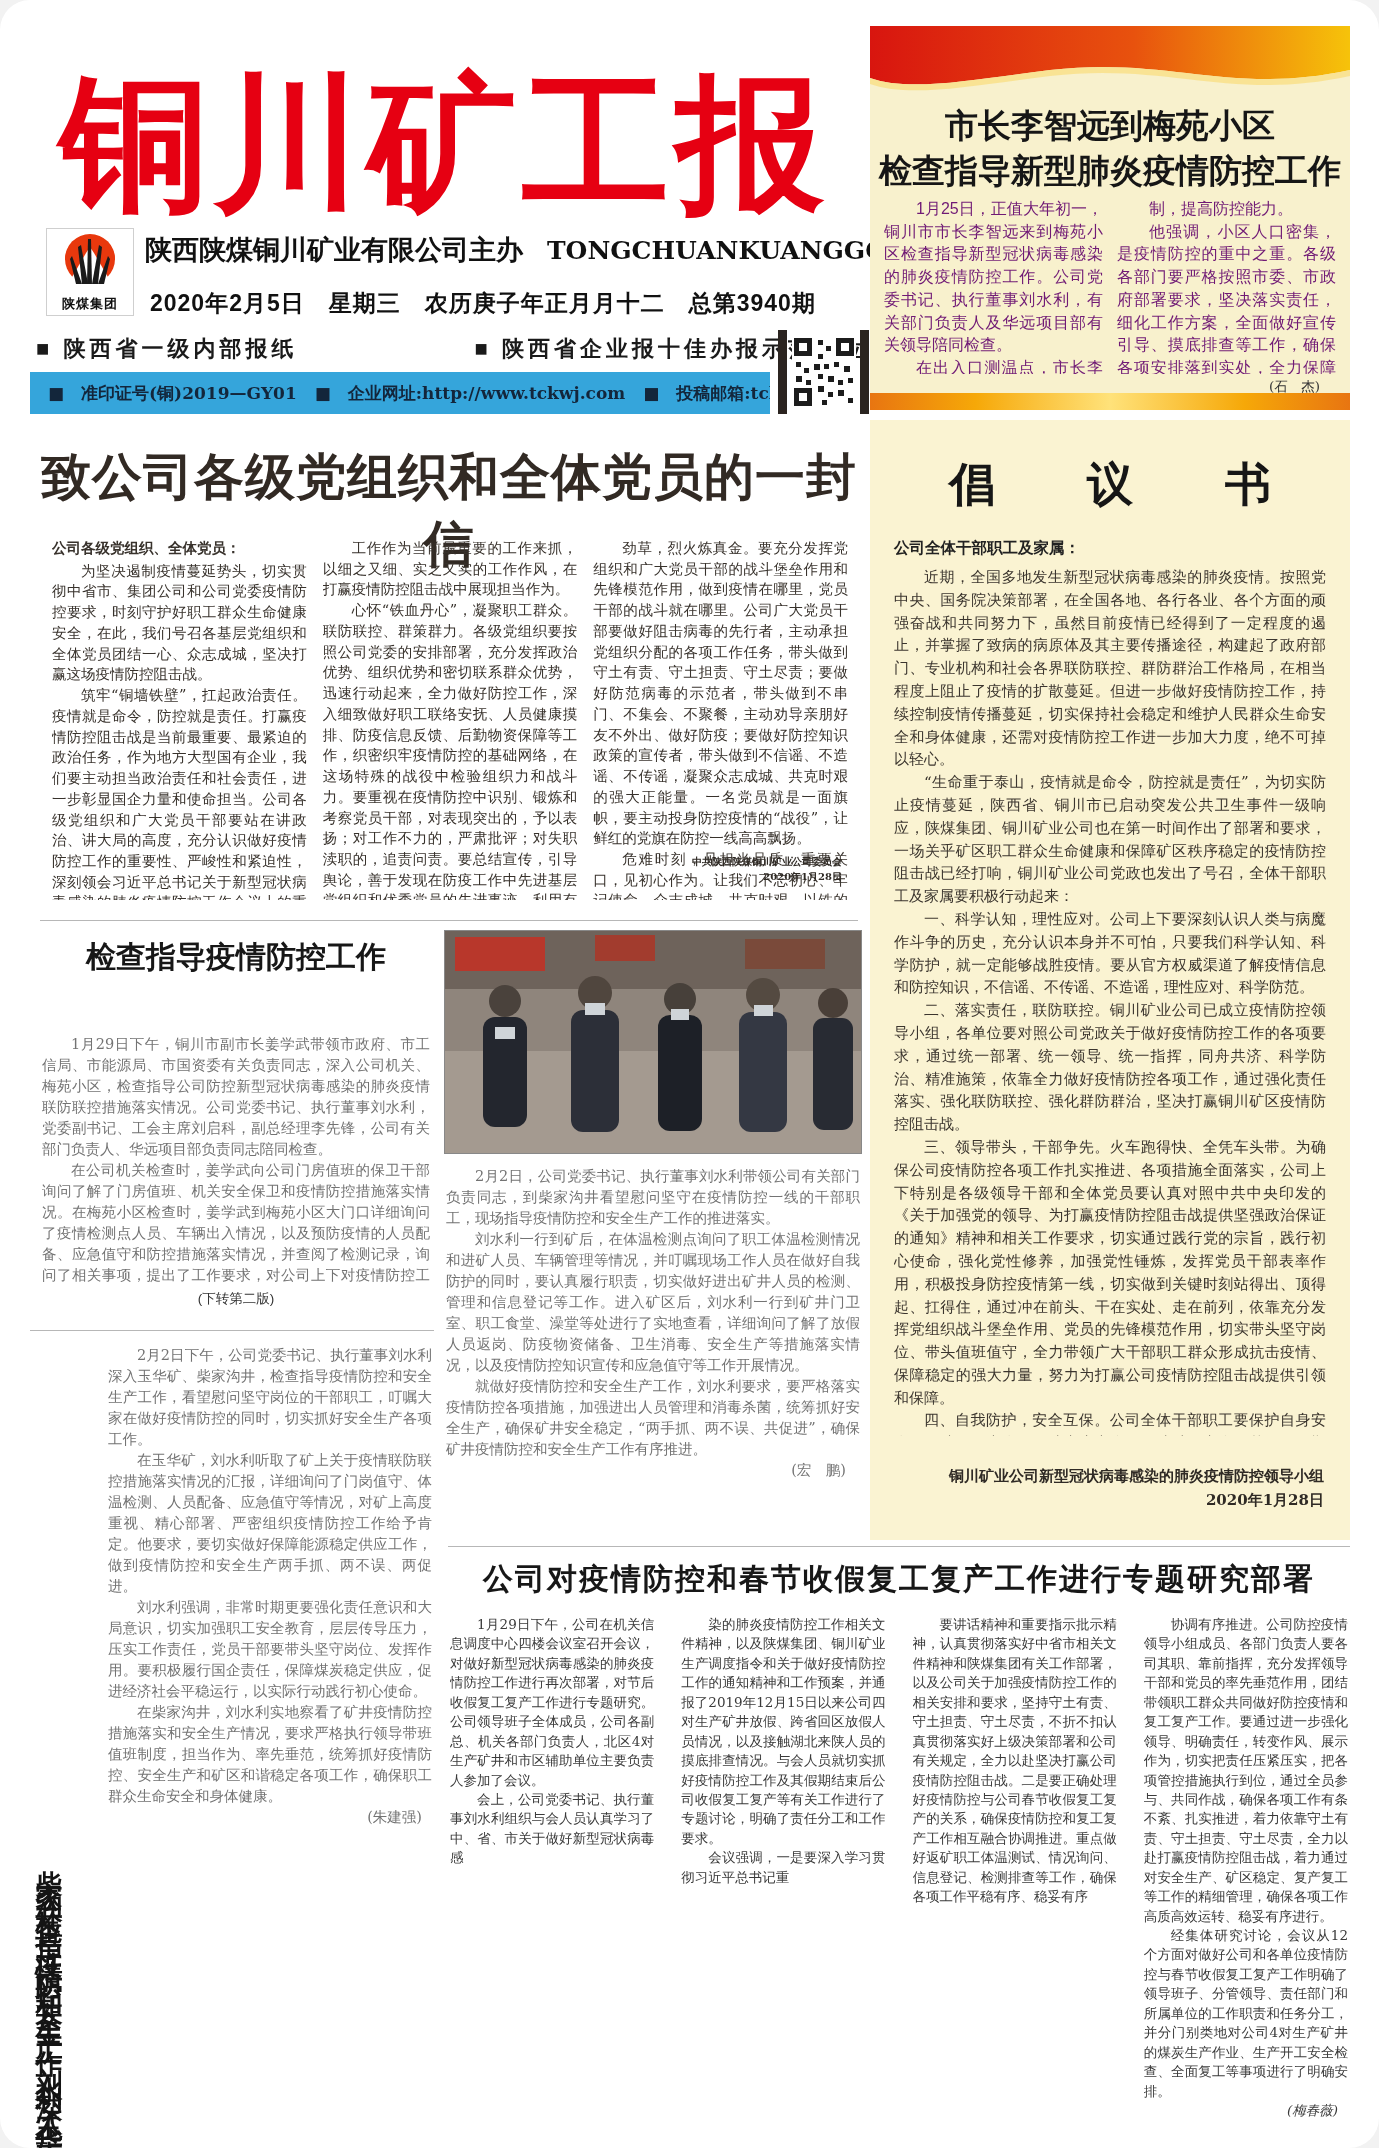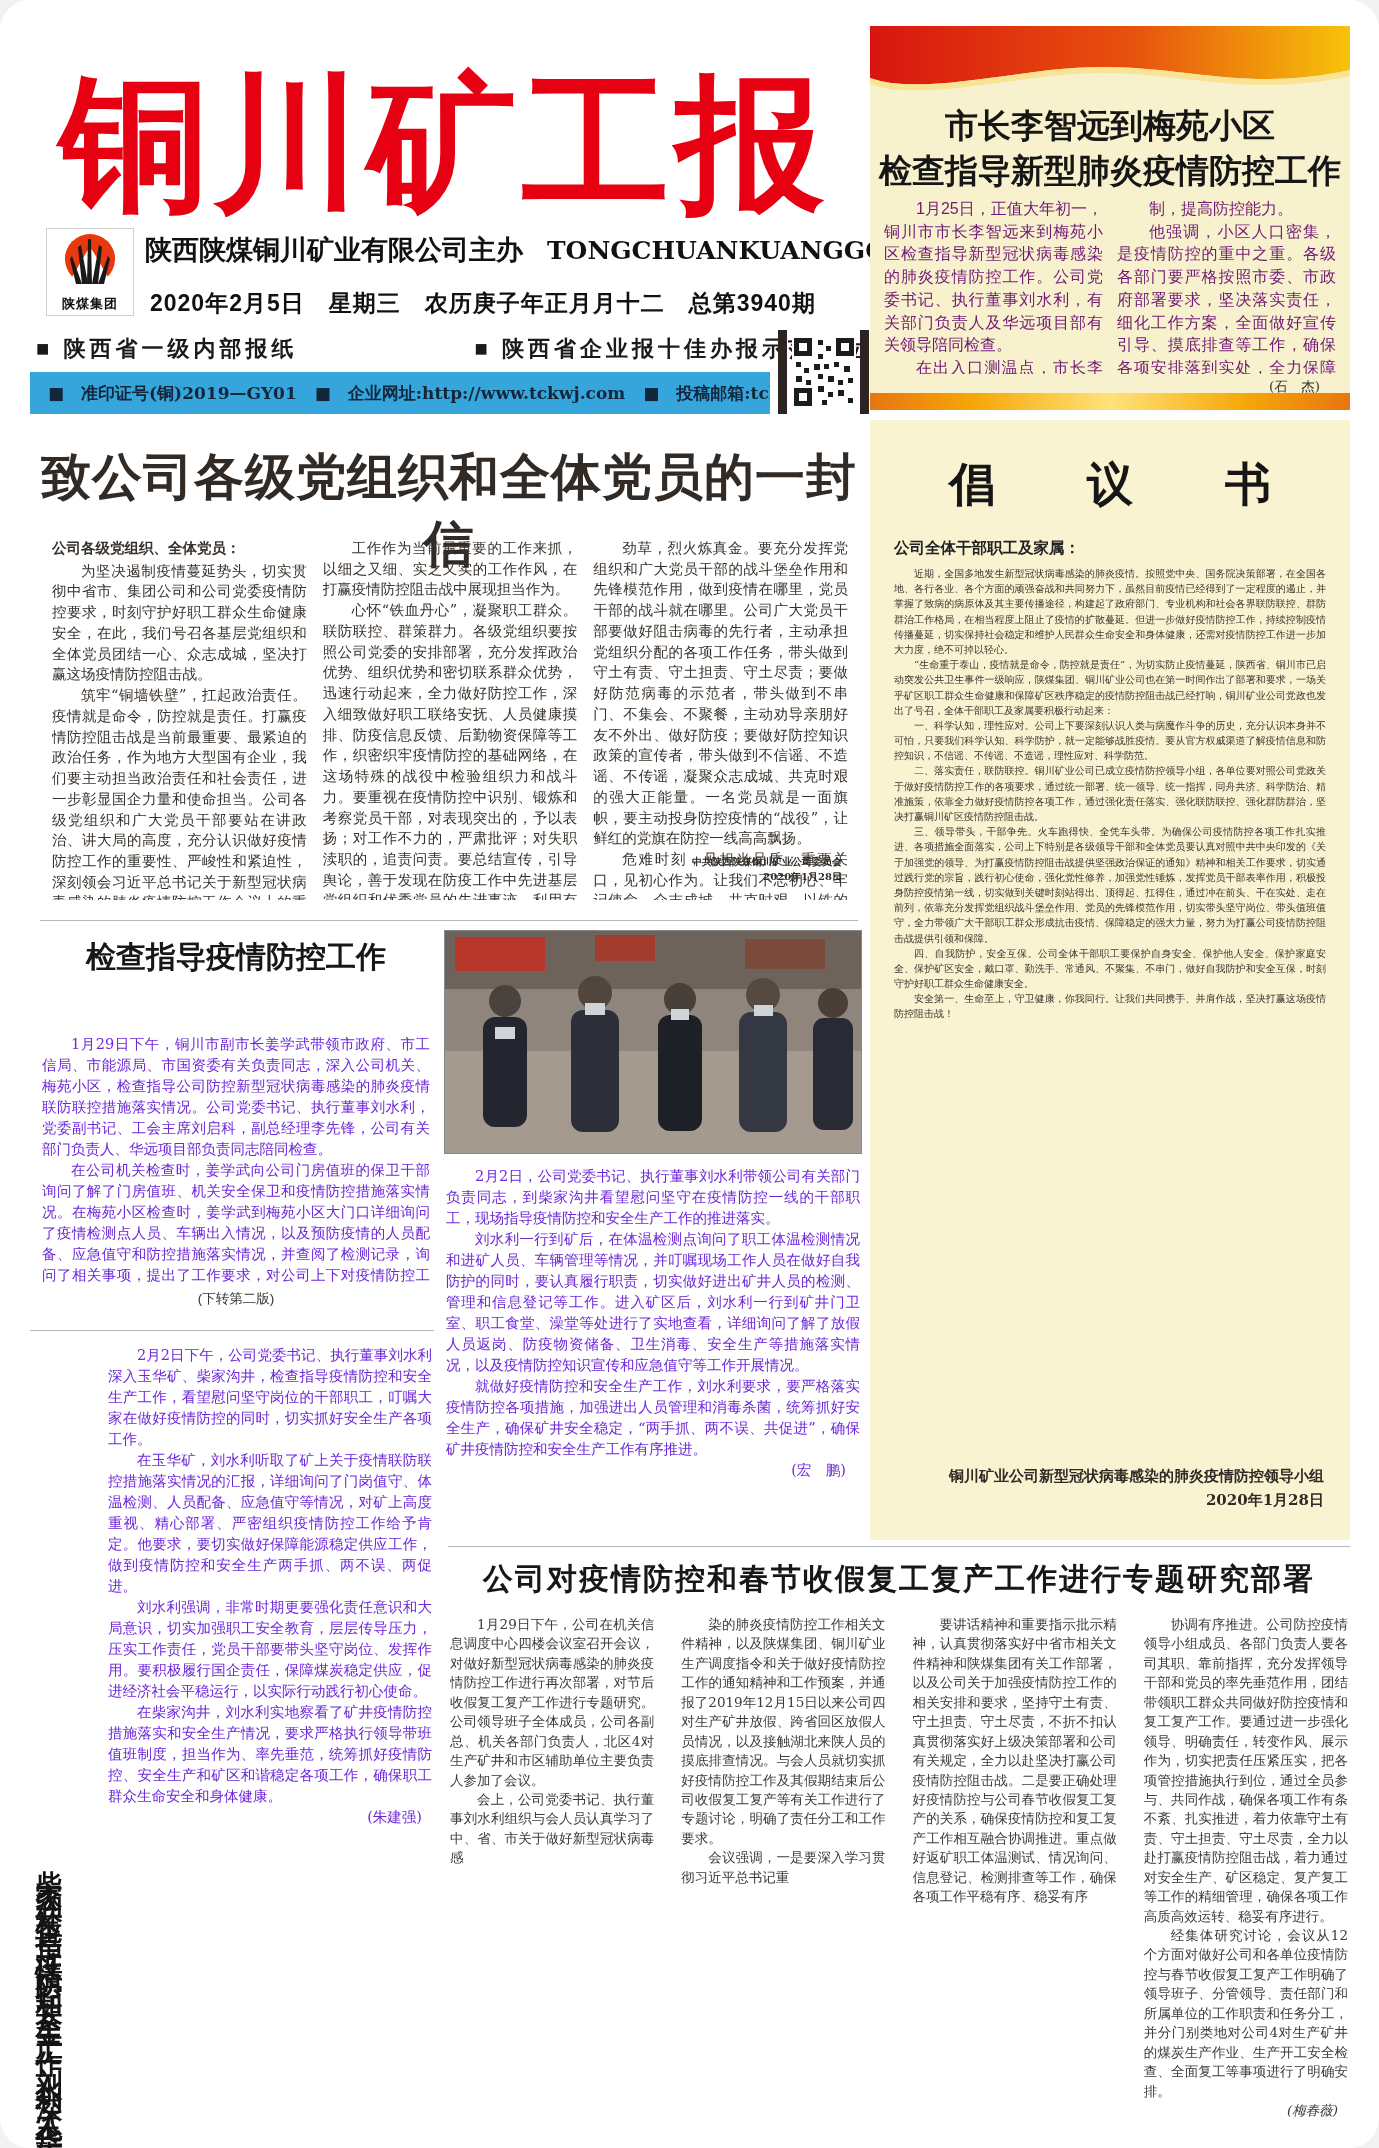--- a/index.html
+++ b/index.html
@@ -2,21 +2,21 @@
 <html><head>
 <meta charset="utf-8">
 <style>
   html,body{margin:0;padding:0;background:#f2f2f2;}
   #page{position:relative;width:1379px;height:2148px;background:#ffffff;overflow:hidden;
         font-family:"Liberation Sans",sans-serif;color:#2b2b2b;border-radius:30px;}
   .abs{position:absolute;}
   .serif{font-family:"DejaVu Serif","Liberation Serif",serif;}
   p{margin:0 0 2px 0;}
   .para{text-indent:2em;margin:0;}
-  .colblock{overflow:hidden;font-size:14.5px;line-height:1.45;text-align:justify;color:#6d28d9;}
+  .colblock{overflow:hidden;font-size:14.5px;line-height:1.45;text-align:justify;color:#737373;}
 
   
   #masthead-title{left:60px;top:48px;width:800px;height:190px;
     font-size:148px;font-weight:bold;color:#e60012;letter-spacing:6px;line-height:190px;
     font-family:"DejaVu Serif","Liberation Serif",serif;white-space:nowrap;}
   #logo-box{left:46px;top:228px;width:86px;height:86px;border:1px solid #cfcfcf;background:#fff;}
   #logo-mark{position:absolute;left:11px;top:4px;width:64px;height:58px;}
   #logo-caption{position:absolute;left:0;bottom:2px;width:100%;text-align:center;
     font-size:13px;font-weight:bold;color:#111;letter-spacing:1px;}
   #publisher-line{left:145px;top:232px;width:780px;height:32px;font-size:27px;font-weight:bold;color:#111;white-space:nowrap;}
@@ -69,21 +69,21 @@
   #photo-story{left:446px;top:1166px;width:414px;height:350px;}
   #photo-byline{text-align:right;text-indent:0;padding-right:14px;}
 
   
   #proposal-panel{left:870px;top:420px;width:480px;height:1120px;background:#faf3d2;}
   #proposal-title{position:absolute;left:0;top:34px;width:100%;text-align:center;
     font-size:46px;font-weight:bold;color:#161616;letter-spacing:38px;text-indent:38px;
     font-family:"DejaVu Serif","Liberation Serif",serif;}
   #proposal-salutation{position:absolute;left:24px;top:118px;font-size:15.5px;font-weight:bold;color:#222;}
   #proposal-body{position:absolute;left:24px;top:146px;width:432px;height:870px;overflow:hidden;
-    font-size:10px;line-height:1.52;text-align:justify;color:#3b352e;
+    font-size:15px;line-height:1.52;text-align:justify;color:#3b352e;
     font-family:"DejaVu Serif","Liberation Serif",serif;}
   #proposal-sign{position:absolute;right:26px;bottom:28px;text-align:right;font-size:15px;font-weight:bold;
     color:#2f2a25;line-height:1.6;font-family:"DejaVu Serif","Liberation Serif",serif;}
 
   
   #vert-block{left:30px;top:1330px;width:404px;height:812px;border-top:1px solid #b7b7b7;}
   #vert-title{position:absolute;left:2px;top:14px;height:780px;display:flex;flex-direction:row-reverse;gap:6px;
     writing-mode:vertical-rl;font-size:27px;font-weight:bold;color:#141414;letter-spacing:10px;line-height:34px;}
   #vert-body{position:absolute;left:78px;top:14px;width:324px;height:778px;}
   #vert-byline{text-align:right;text-indent:0;padding-right:10px;}

